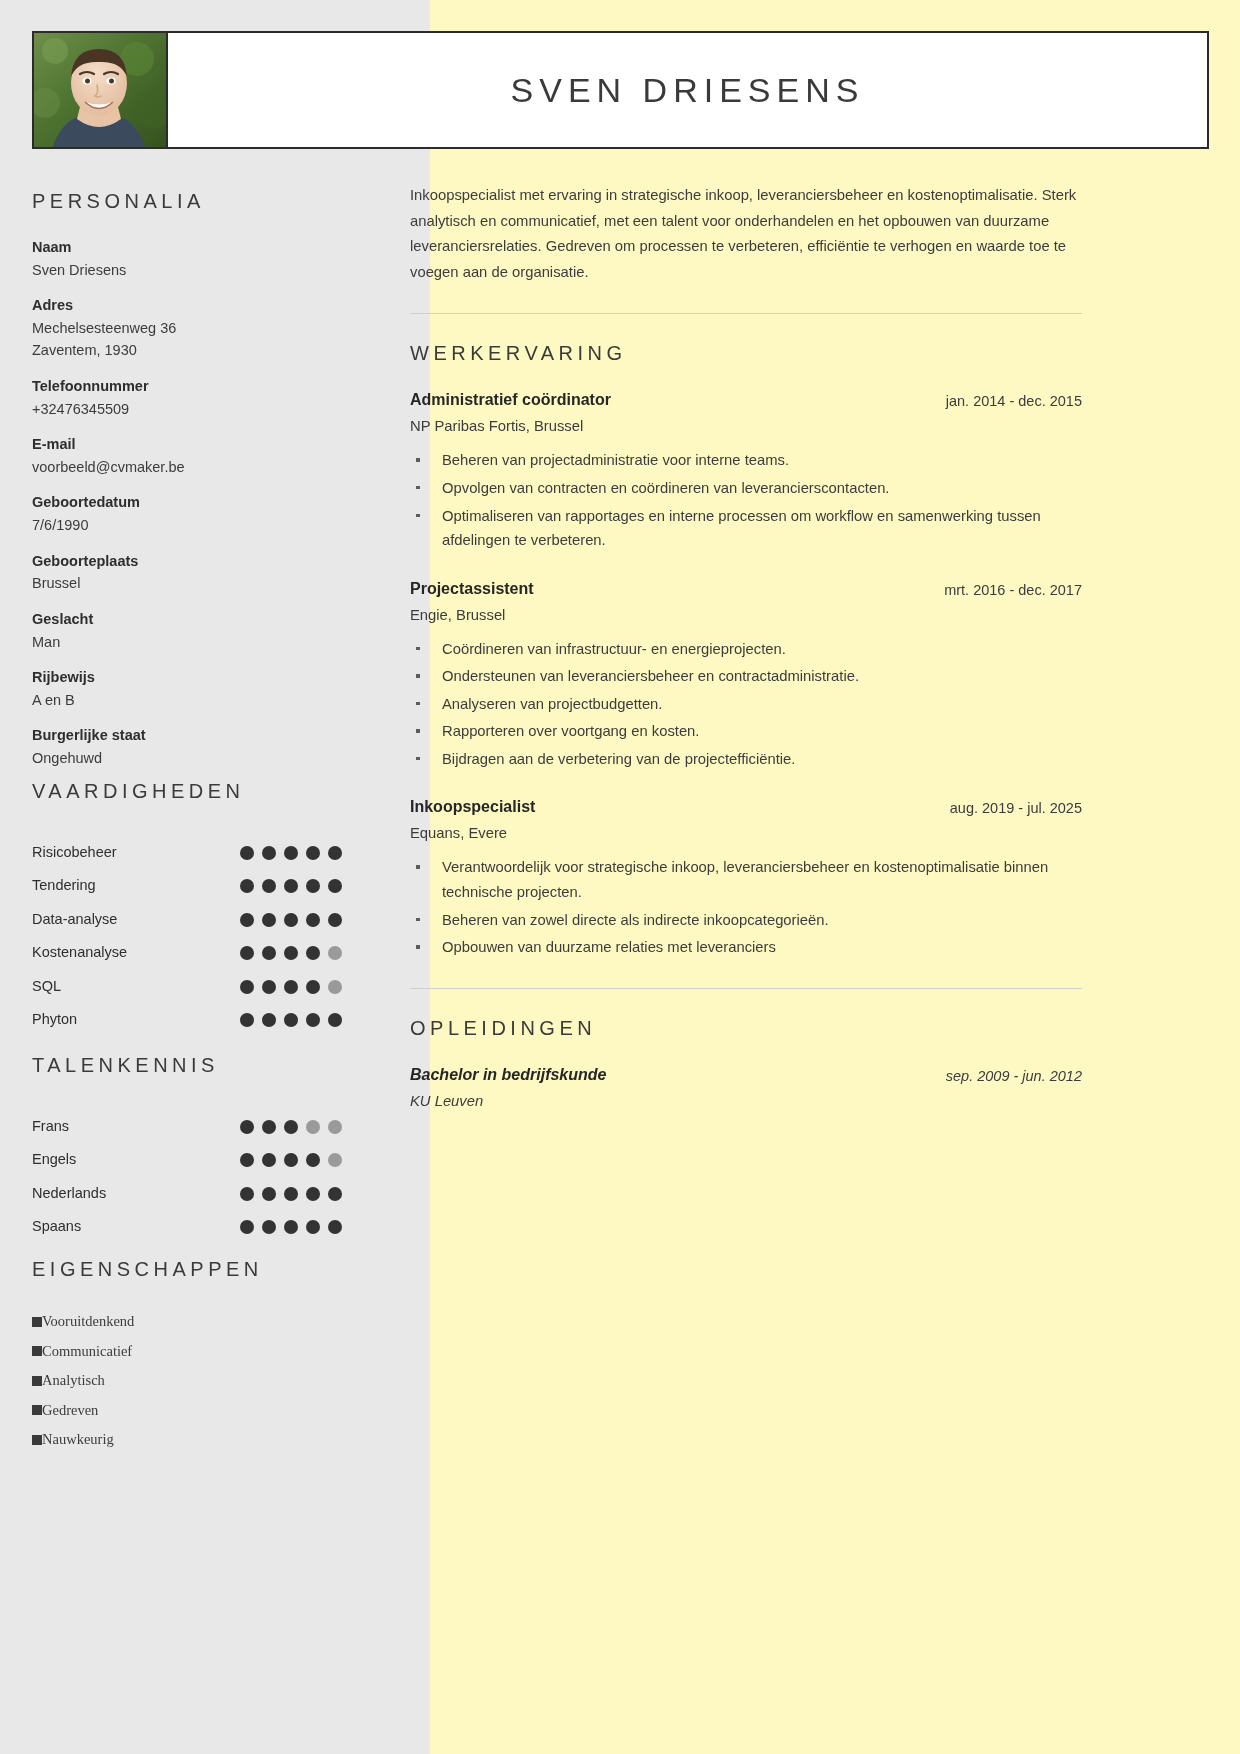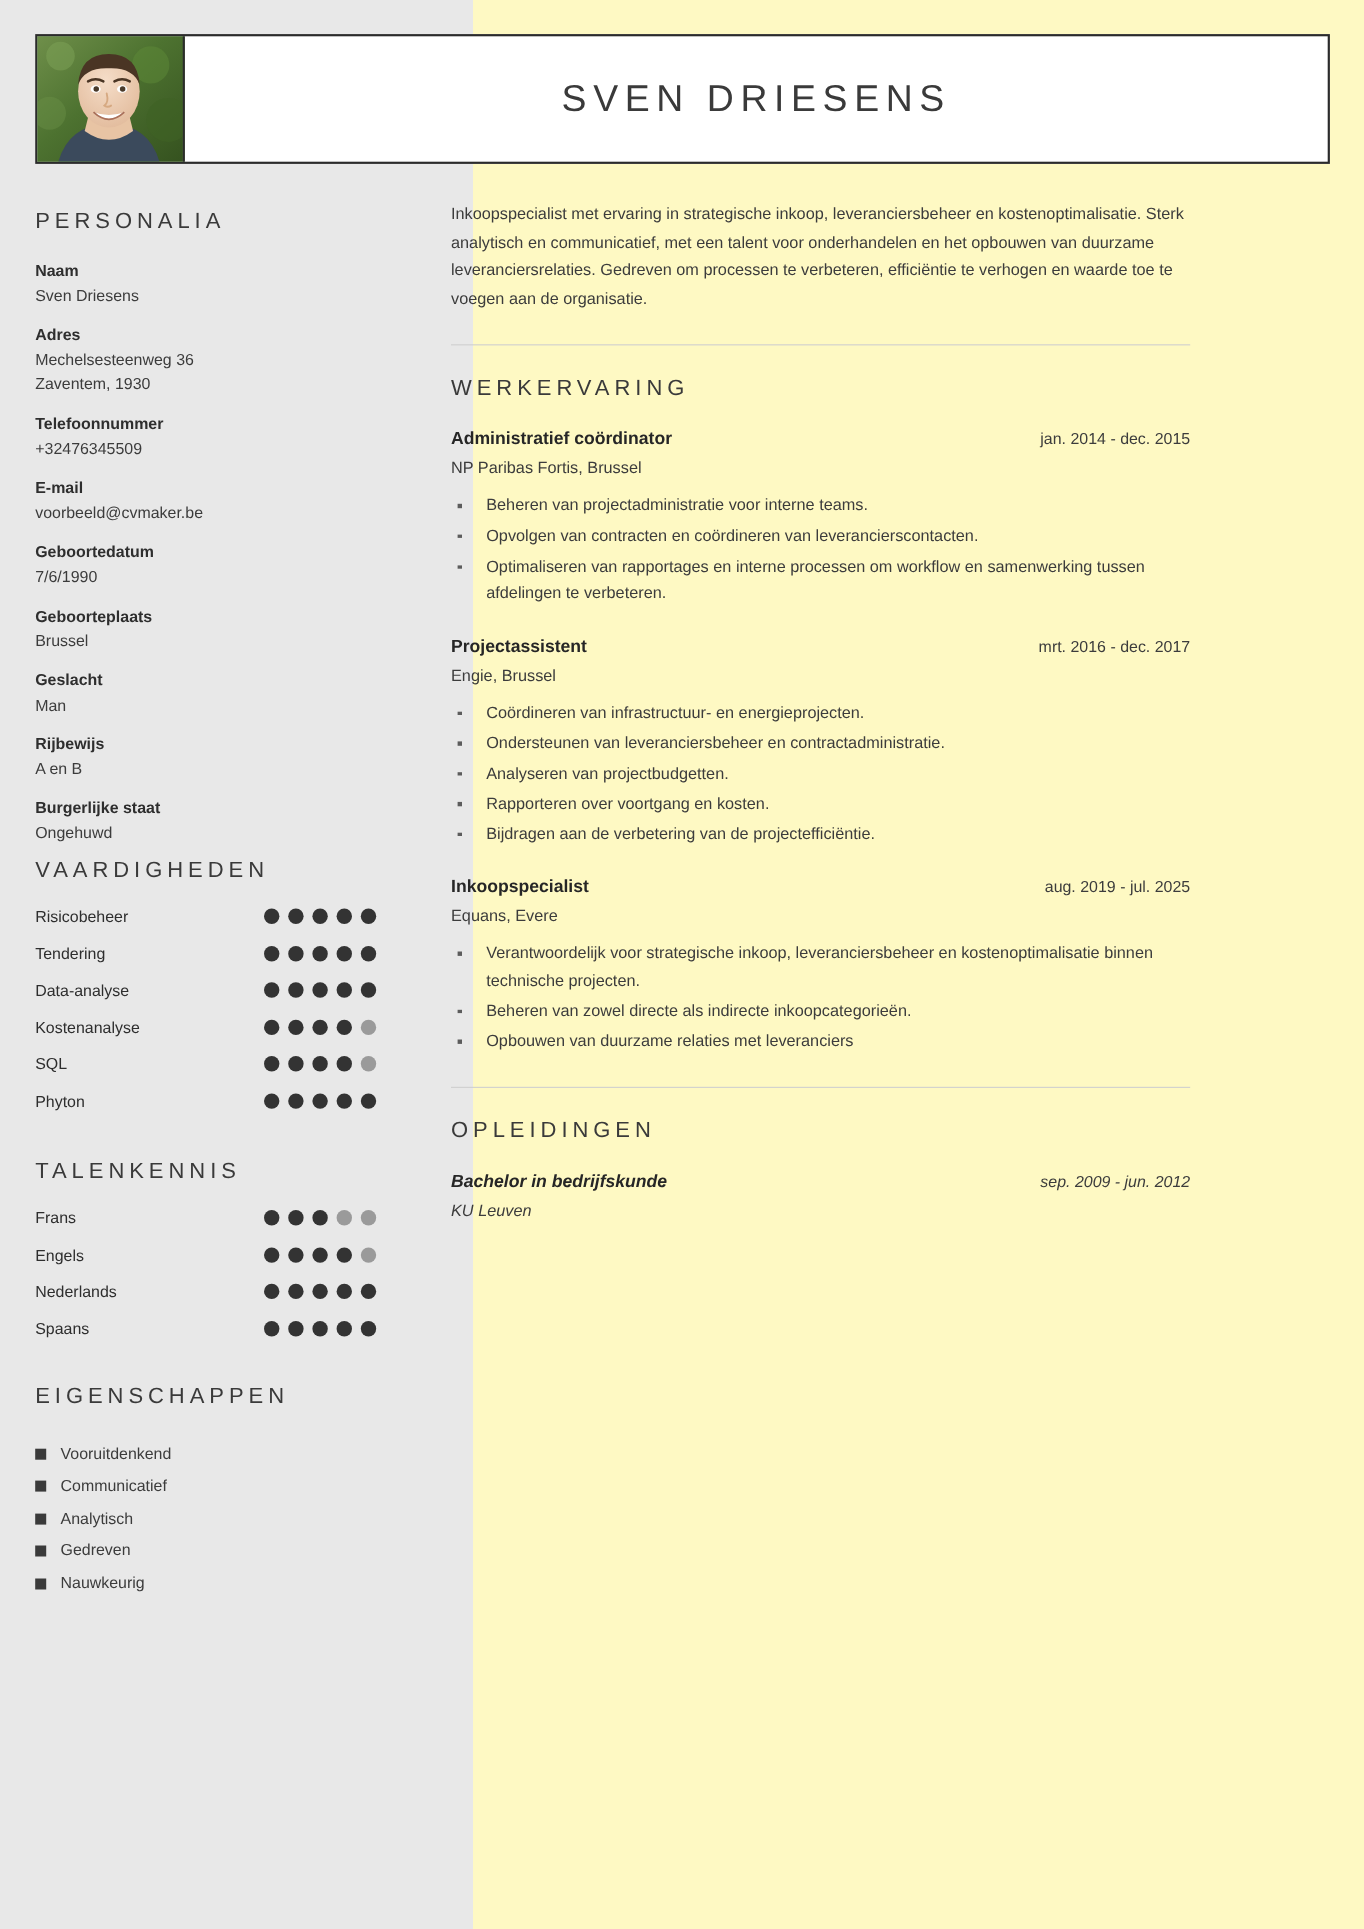--- a/index.html
+++ b/index.html
@@ -90,21 +90,21 @@
   .pl-value {
     font-size: 14.5px;
     color: #3c3c3c;
     line-height: 1.55;
   }
   .personalia .sec-head { margin-bottom: 24px; }
 
   
   .rate-row {
     display: flex;
-    align-items: flex-start;
+    align-items: flex-end;
     justify-content: space-between;
     height: 33.5px;
   }
   .rate-label {
     font-size: 14.5px;
     color: #2e2e2e;
     font-weight: 500;
   }
   .dots { display: flex; gap: 8px; align-items: center; }
   .dot {
@@ -120,22 +120,22 @@
 
   .langs { position: absolute; left: 32px; top: 1054px; width: 310px; }
   .langs .sec-head { margin-bottom: 23px; }
 
   
   .traits { position: absolute; left: 32px; top: 1258px; width: 330px; }
   .traits .sec-head { margin-bottom: 26px; }
   .trait-item {
     display: flex;
     align-items: center;
-    gap: 13px;
     height: 29.5px;
+    font-family: Liberation Serif, serif;
   }
   .trait-sq {
     width: 10px; height: 10px;
     background: #3a3a3a;
     flex: 0 0 10px;
   }
   .trait-text { font-size: 14.5px; color: #3c3c3c; }
 
   
   .main {
@@ -158,21 +158,21 @@
     margin: 28px 0 0 0;
     width: 672px;
   }
 
   .main .sec-head { margin: 28px 0 26px 0; }
 
   .entry { margin-bottom: 27px; }
   .entry-top {
     display: flex;
     justify-content: space-between;
-    align-items: center;
+    align-items: flex-end;
     width: 672px;
   }
   .entry-title {
     font-size: 16px;
     font-weight: bold;
     color: #262626;
   }
   .entry-date {
     font-size: 14.5px;
     color: #3c3c3c;

